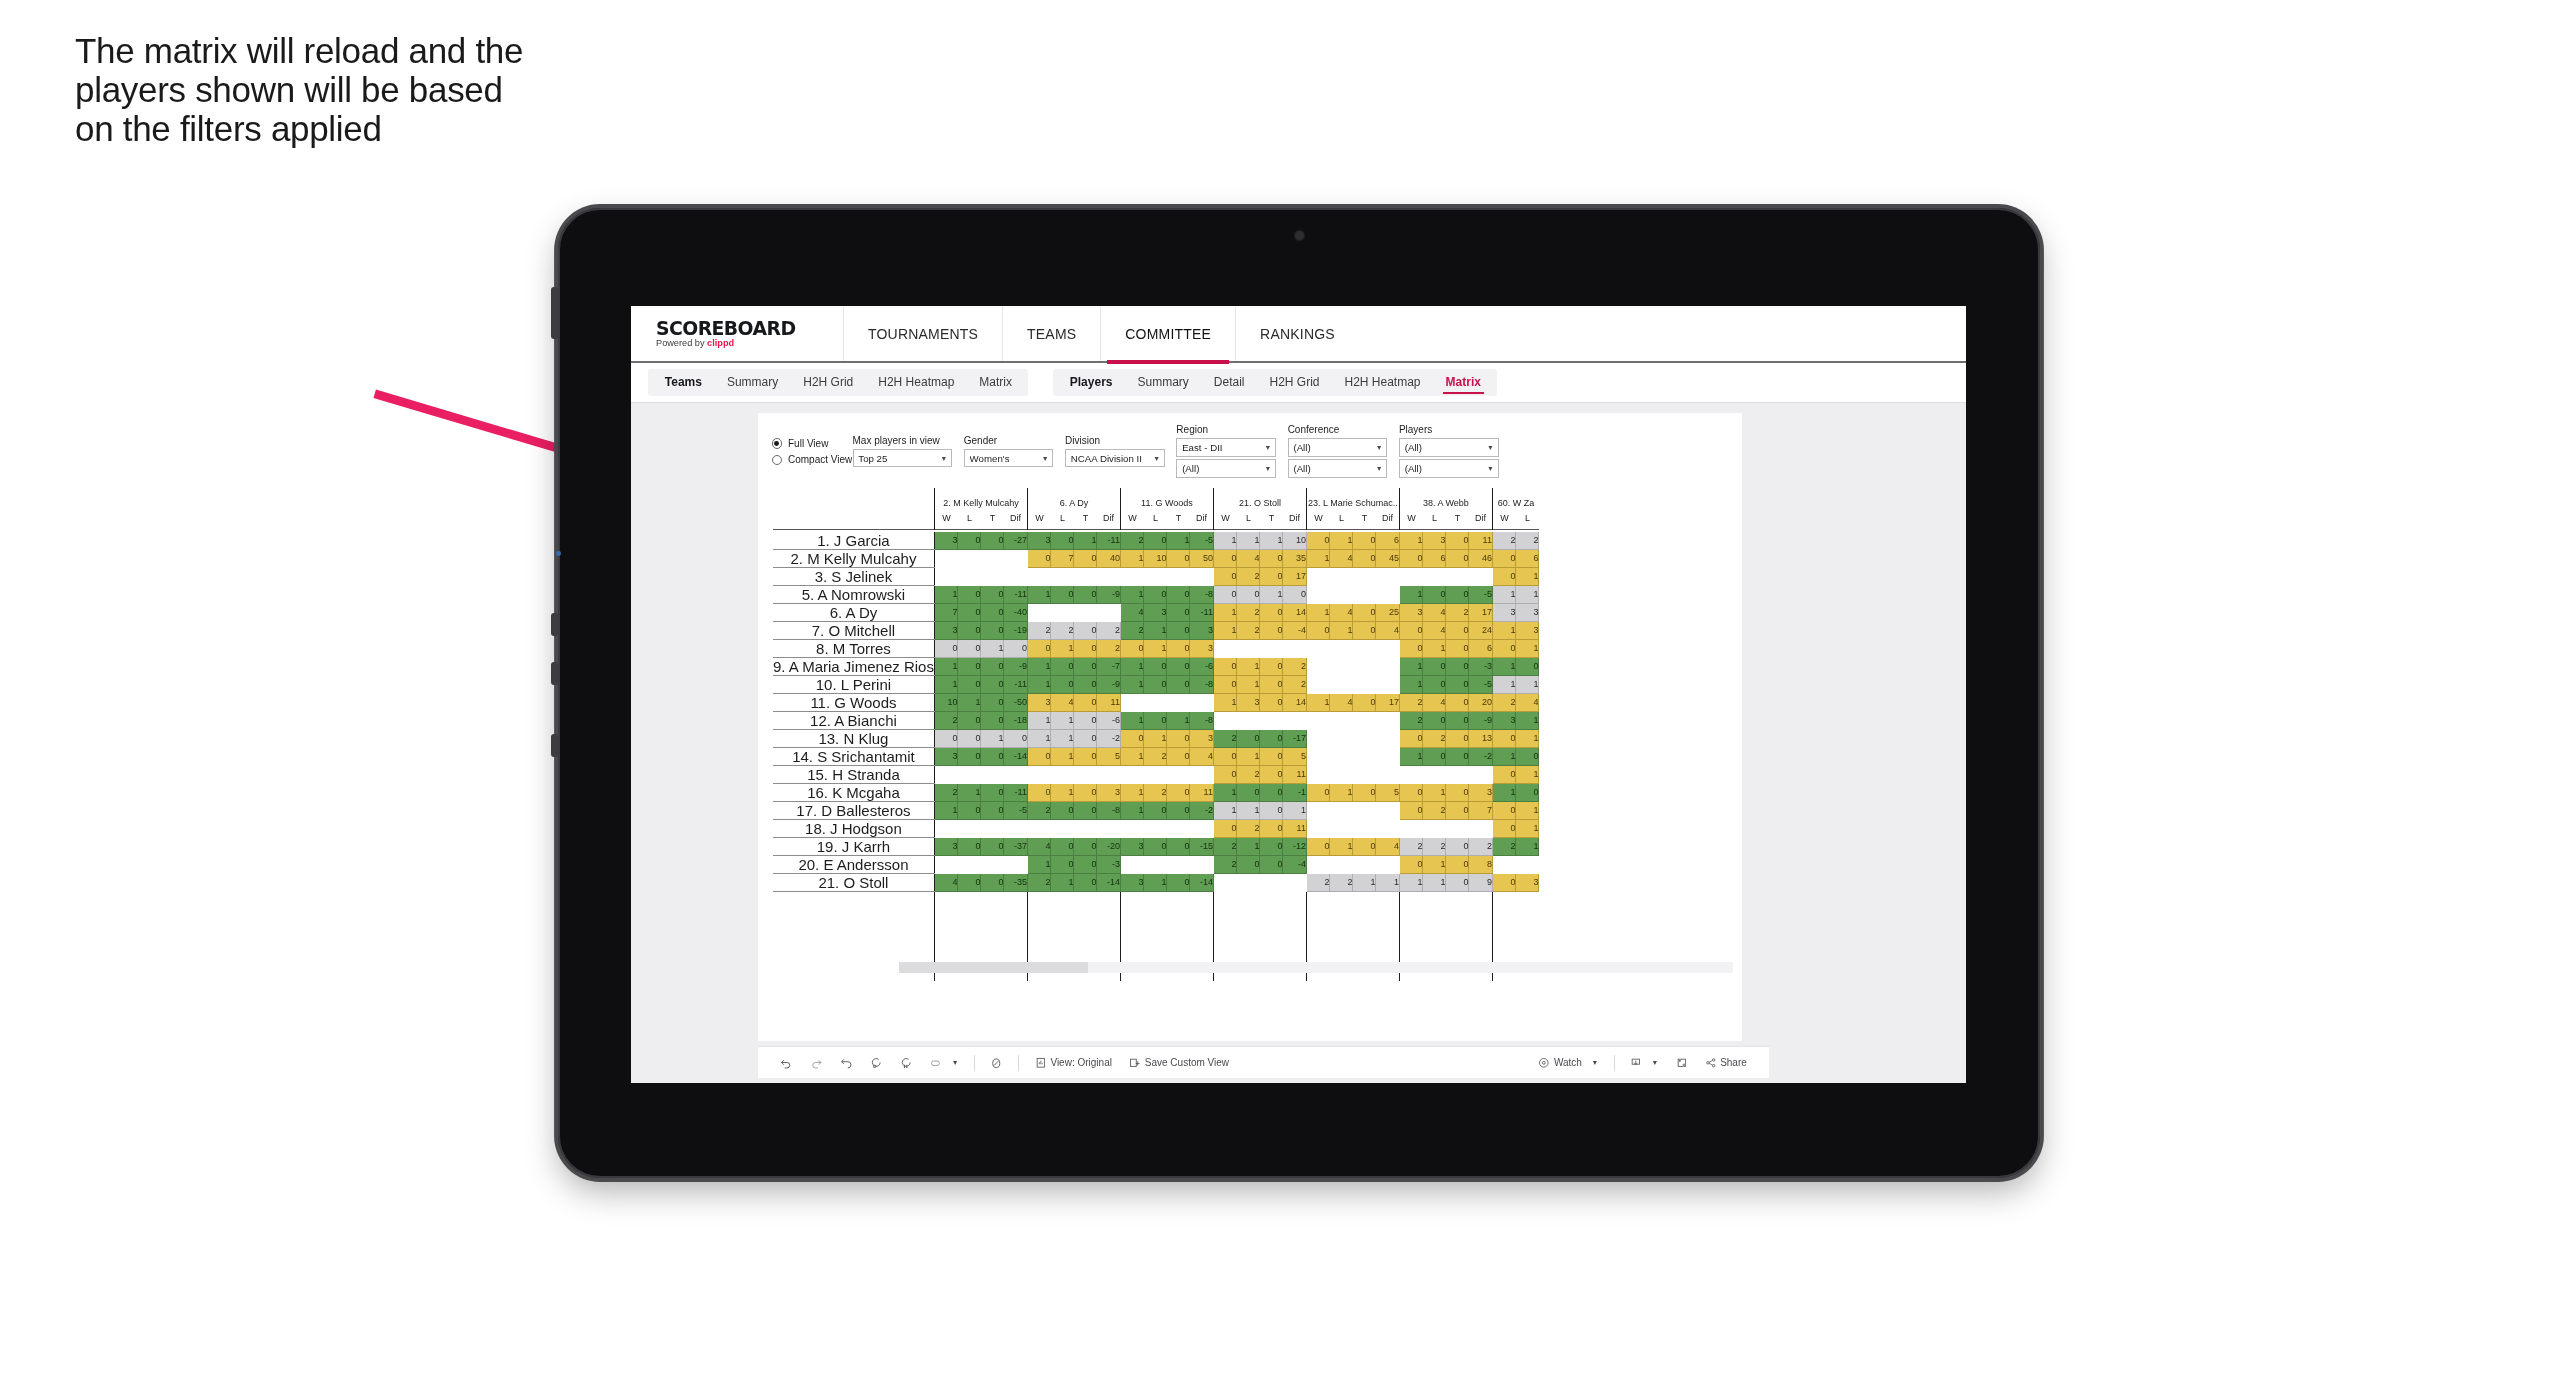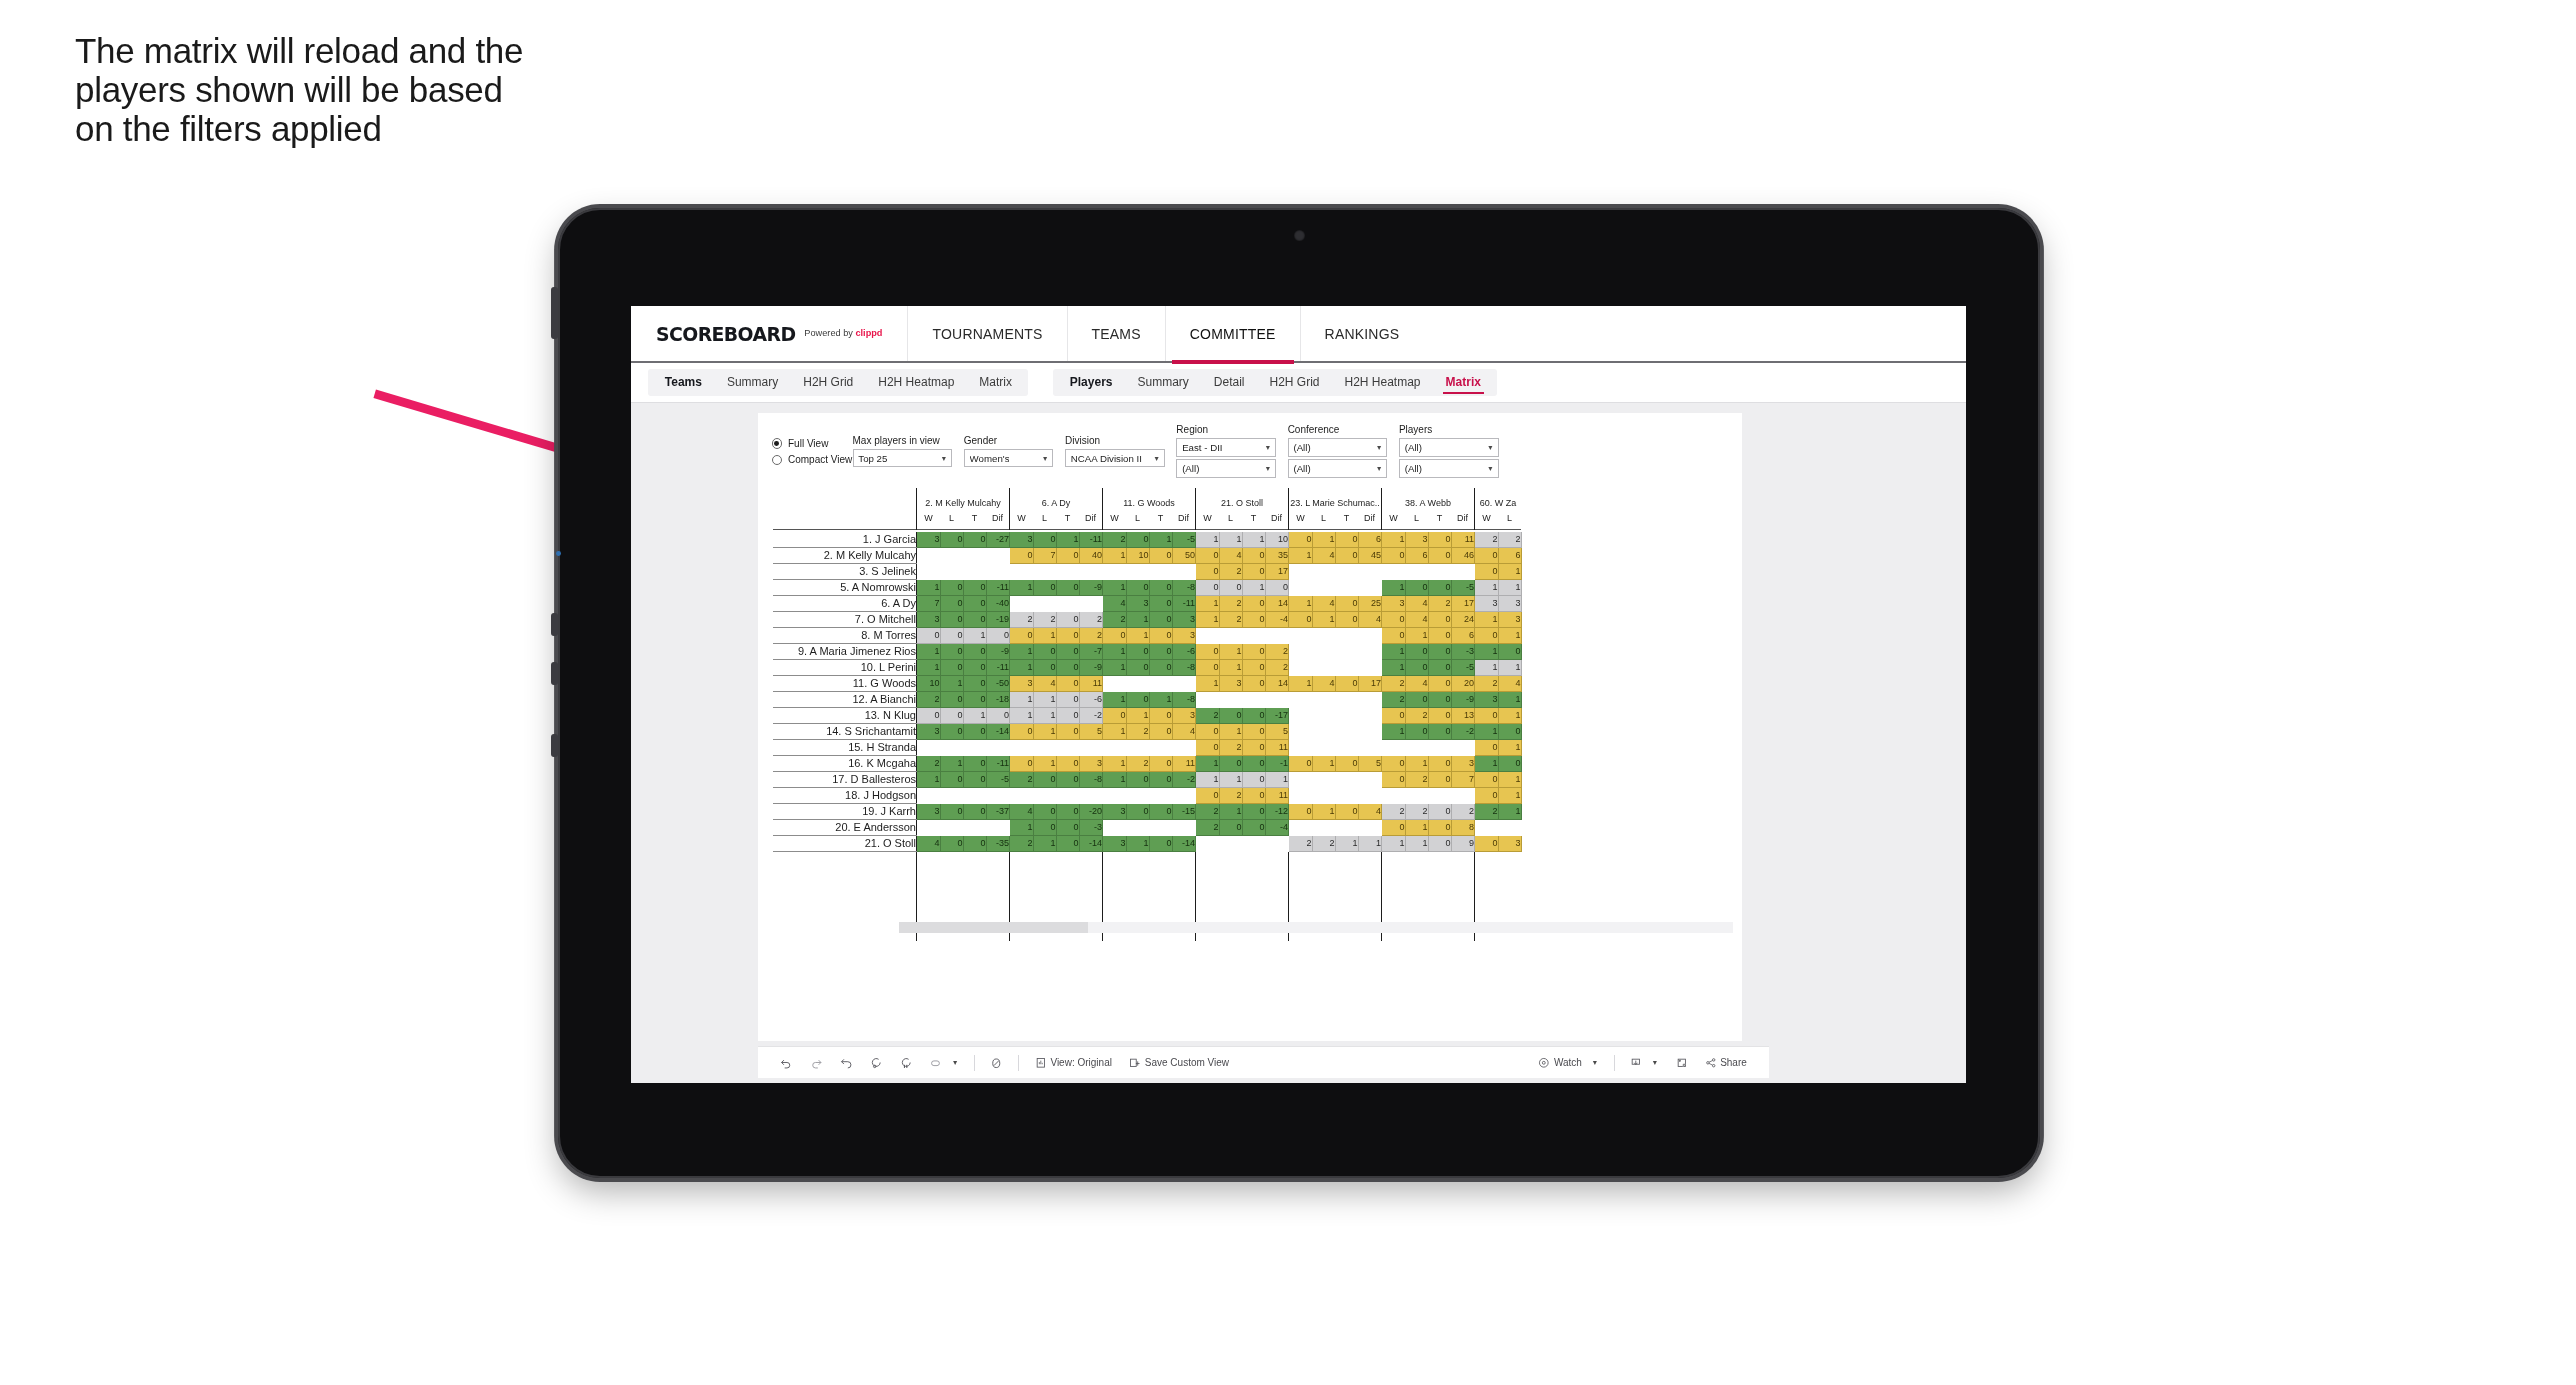--- a/index.html
+++ b/index.html
@@ -50,22 +50,22 @@
     position:absolute;left:73px;top:98px;width:1335px;height:777px;
     background:#ffffff;overflow:hidden;
   }
 
   
   .app-header{
     height:55px;background:#ffffff;display:flex;align-items:stretch;
     border-bottom:2.9px solid #6e6e73;
   }
   .brand{
-    display:flex;flex-direction:row;justify-content:center;
-    padding:0 25px 0 25px;min-width:162px;align-items:center;
+    display:flex;flex-direction:column;justify-content:center;
+    padding:0 25px 0 25px;min-width:162px;
   }
   .brand-title{
     font-family:"DejaVu Sans", sans-serif;
     font-weight:700;font-size:20px;letter-spacing:-0.6px;color:#16181d;
     line-height:1;transform:scaleX(.94);transform-origin:left center;
   }
   .brand-sub{font-size:9.2px;color:#3a3a3a;margin-top:1px;line-height:1;}
   .brand-sub .clippd{color:#e8174c;font-weight:700;}
   .navtabs{display:flex;align-items:stretch;}
   .navtab{
@@ -134,22 +134,22 @@
     height:19.3px;vertical-align:bottom;padding-bottom:1.9px;white-space:nowrap;overflow:hidden;
     border-left:1.4px solid #1d1d1d;
   }
   .sub-h{
     width:23px;height:21px;text-align:center;font-weight:400;font-size:9px;color:#1d1d1d;
     vertical-align:middle;
   }
   .sub-h.first{border-left:1.4px solid #1d1d1d;}
 
   .rname{
-    width:143px;height:15px;font-size:11px;color:#1d1d1d;padding-left:3.9px;
-    border-bottom:1px solid #8c8c8c;white-space:nowrap;overflow:hidden;text-align:right;
+    width:143px;height:15px;font-size:15px;color:#1d1d1d;padding-left:3.9px;
+    border-bottom:1px solid #8c8c8c;white-space:nowrap;overflow:hidden;text-align:center;
   }
   .cell{
     width:23px;height:15px;text-align:right;padding-right:2.9px;font-size:9px;
     border-bottom:1px solid #9a9a9a;border-right:1px solid #9a9a9a;
     color:#1d1d1d;box-sizing:border-box;
   }
   .cell.gstart{border-left:1.4px solid #1d1d1d;}
   .cell.g{background:#5f9e53;color:#15300f;border-bottom-color:#4a7f41;border-right-color:#4a7f41;}
   .cell.y{background:#e7c551;color:#4a3a06;border-bottom-color:#b99c36;border-right-color:#b99c36;}
   .cell.n{background:#d2d2d4;color:#2a2a2a;border-bottom-color:#aeaeb0;border-right-color:#aeaeb0;}

